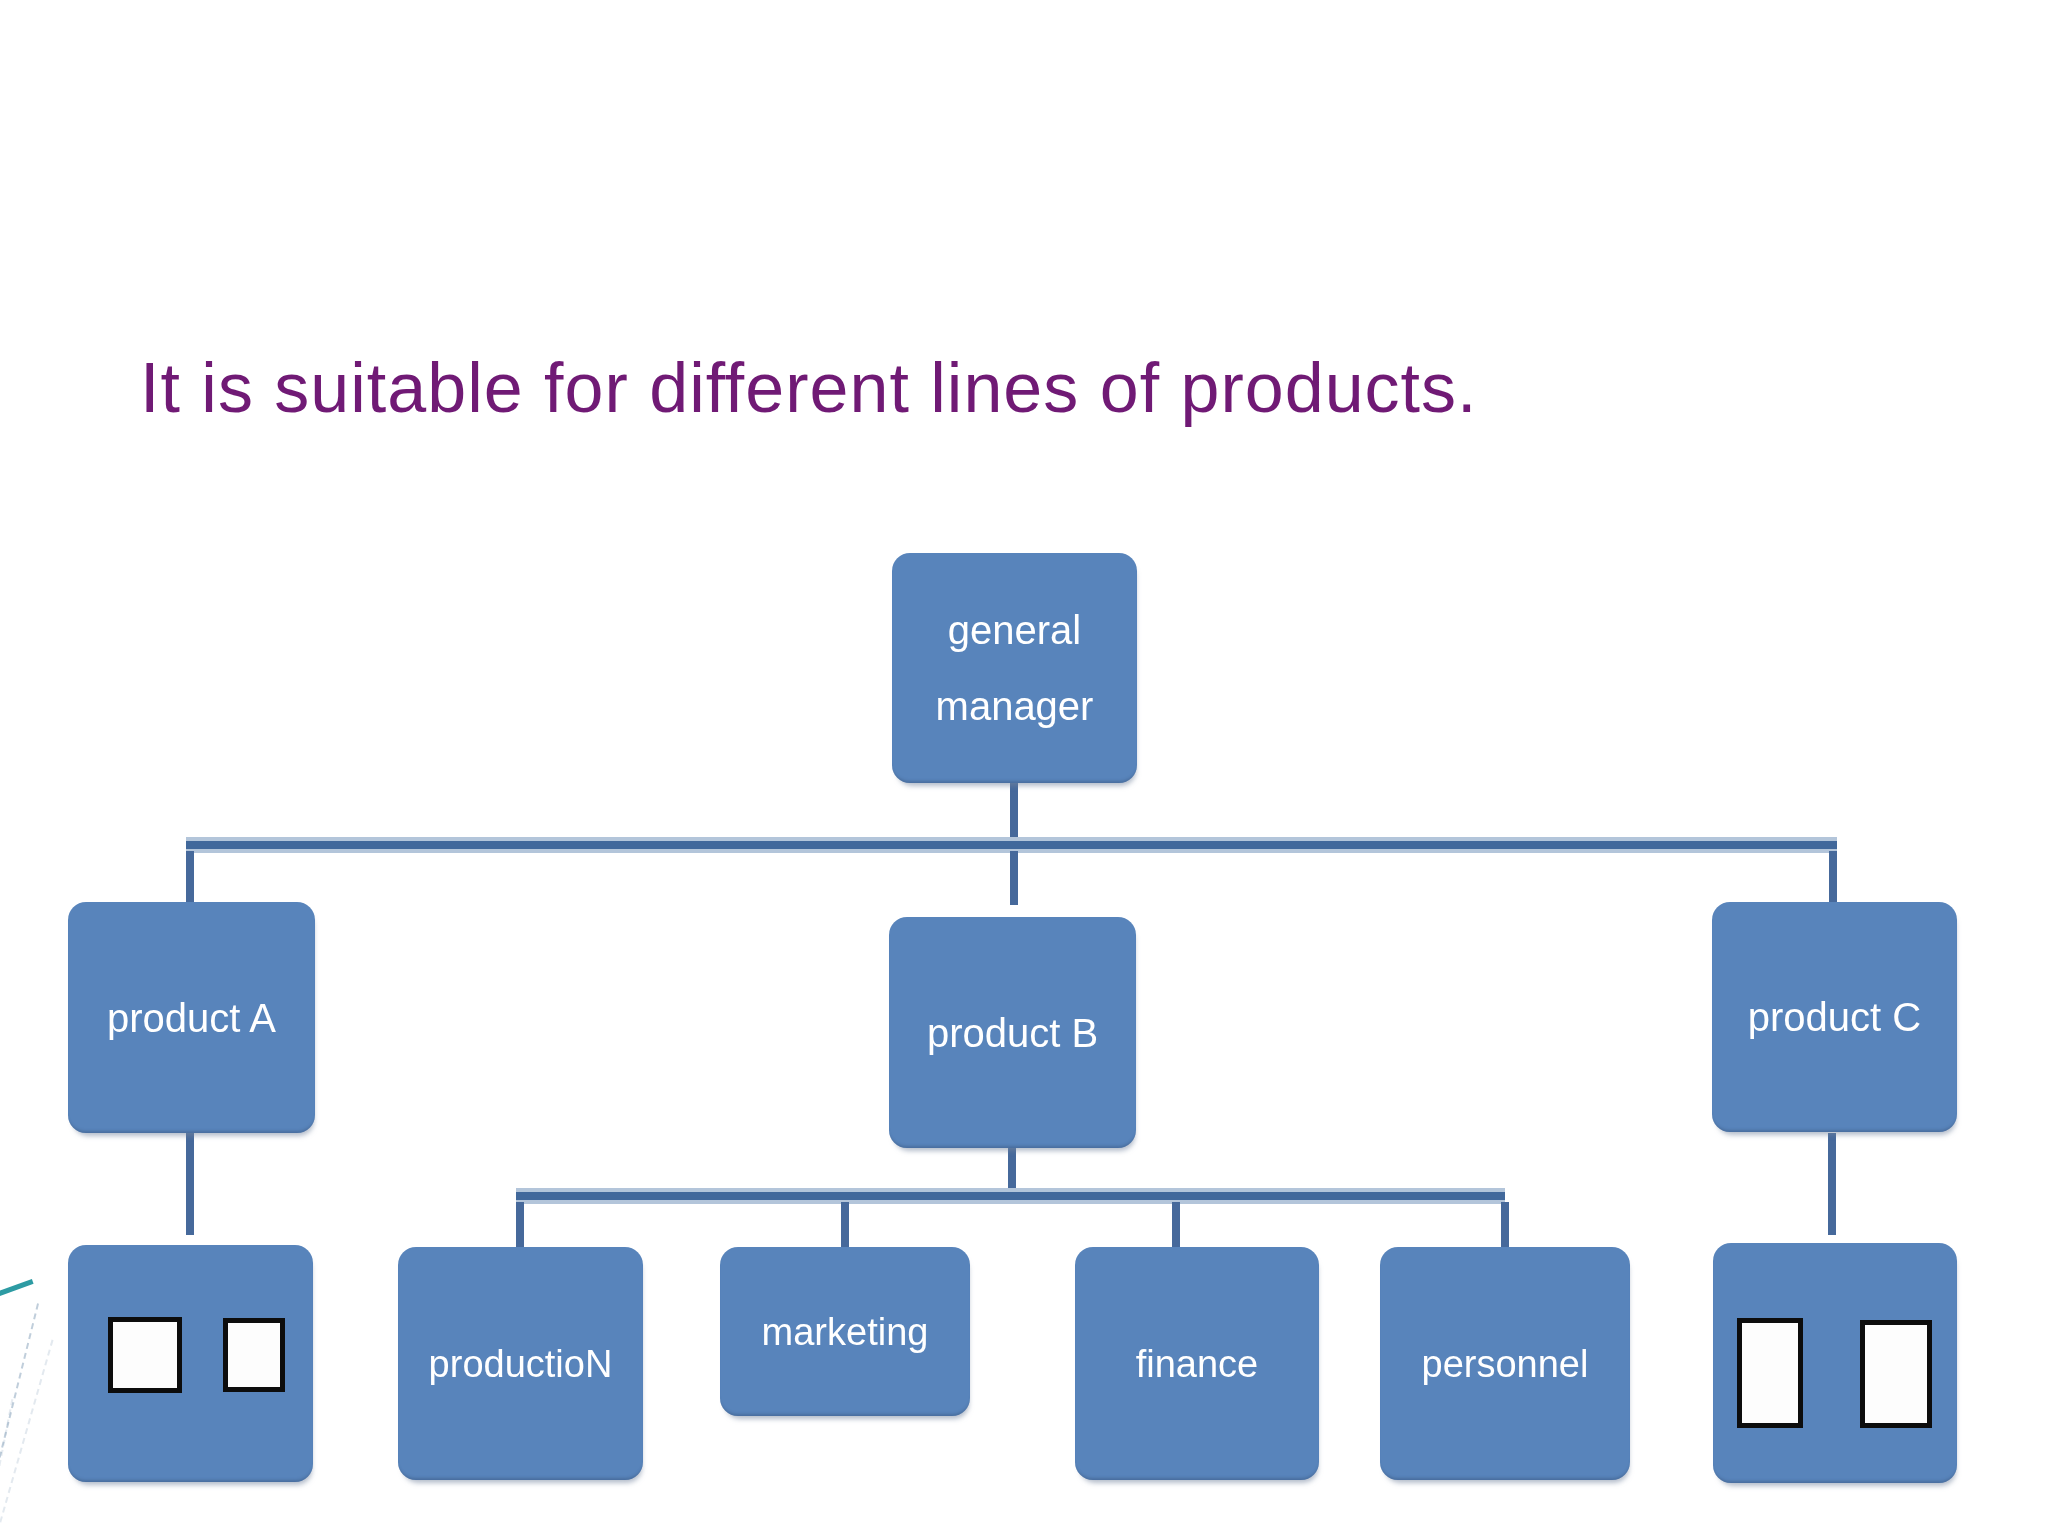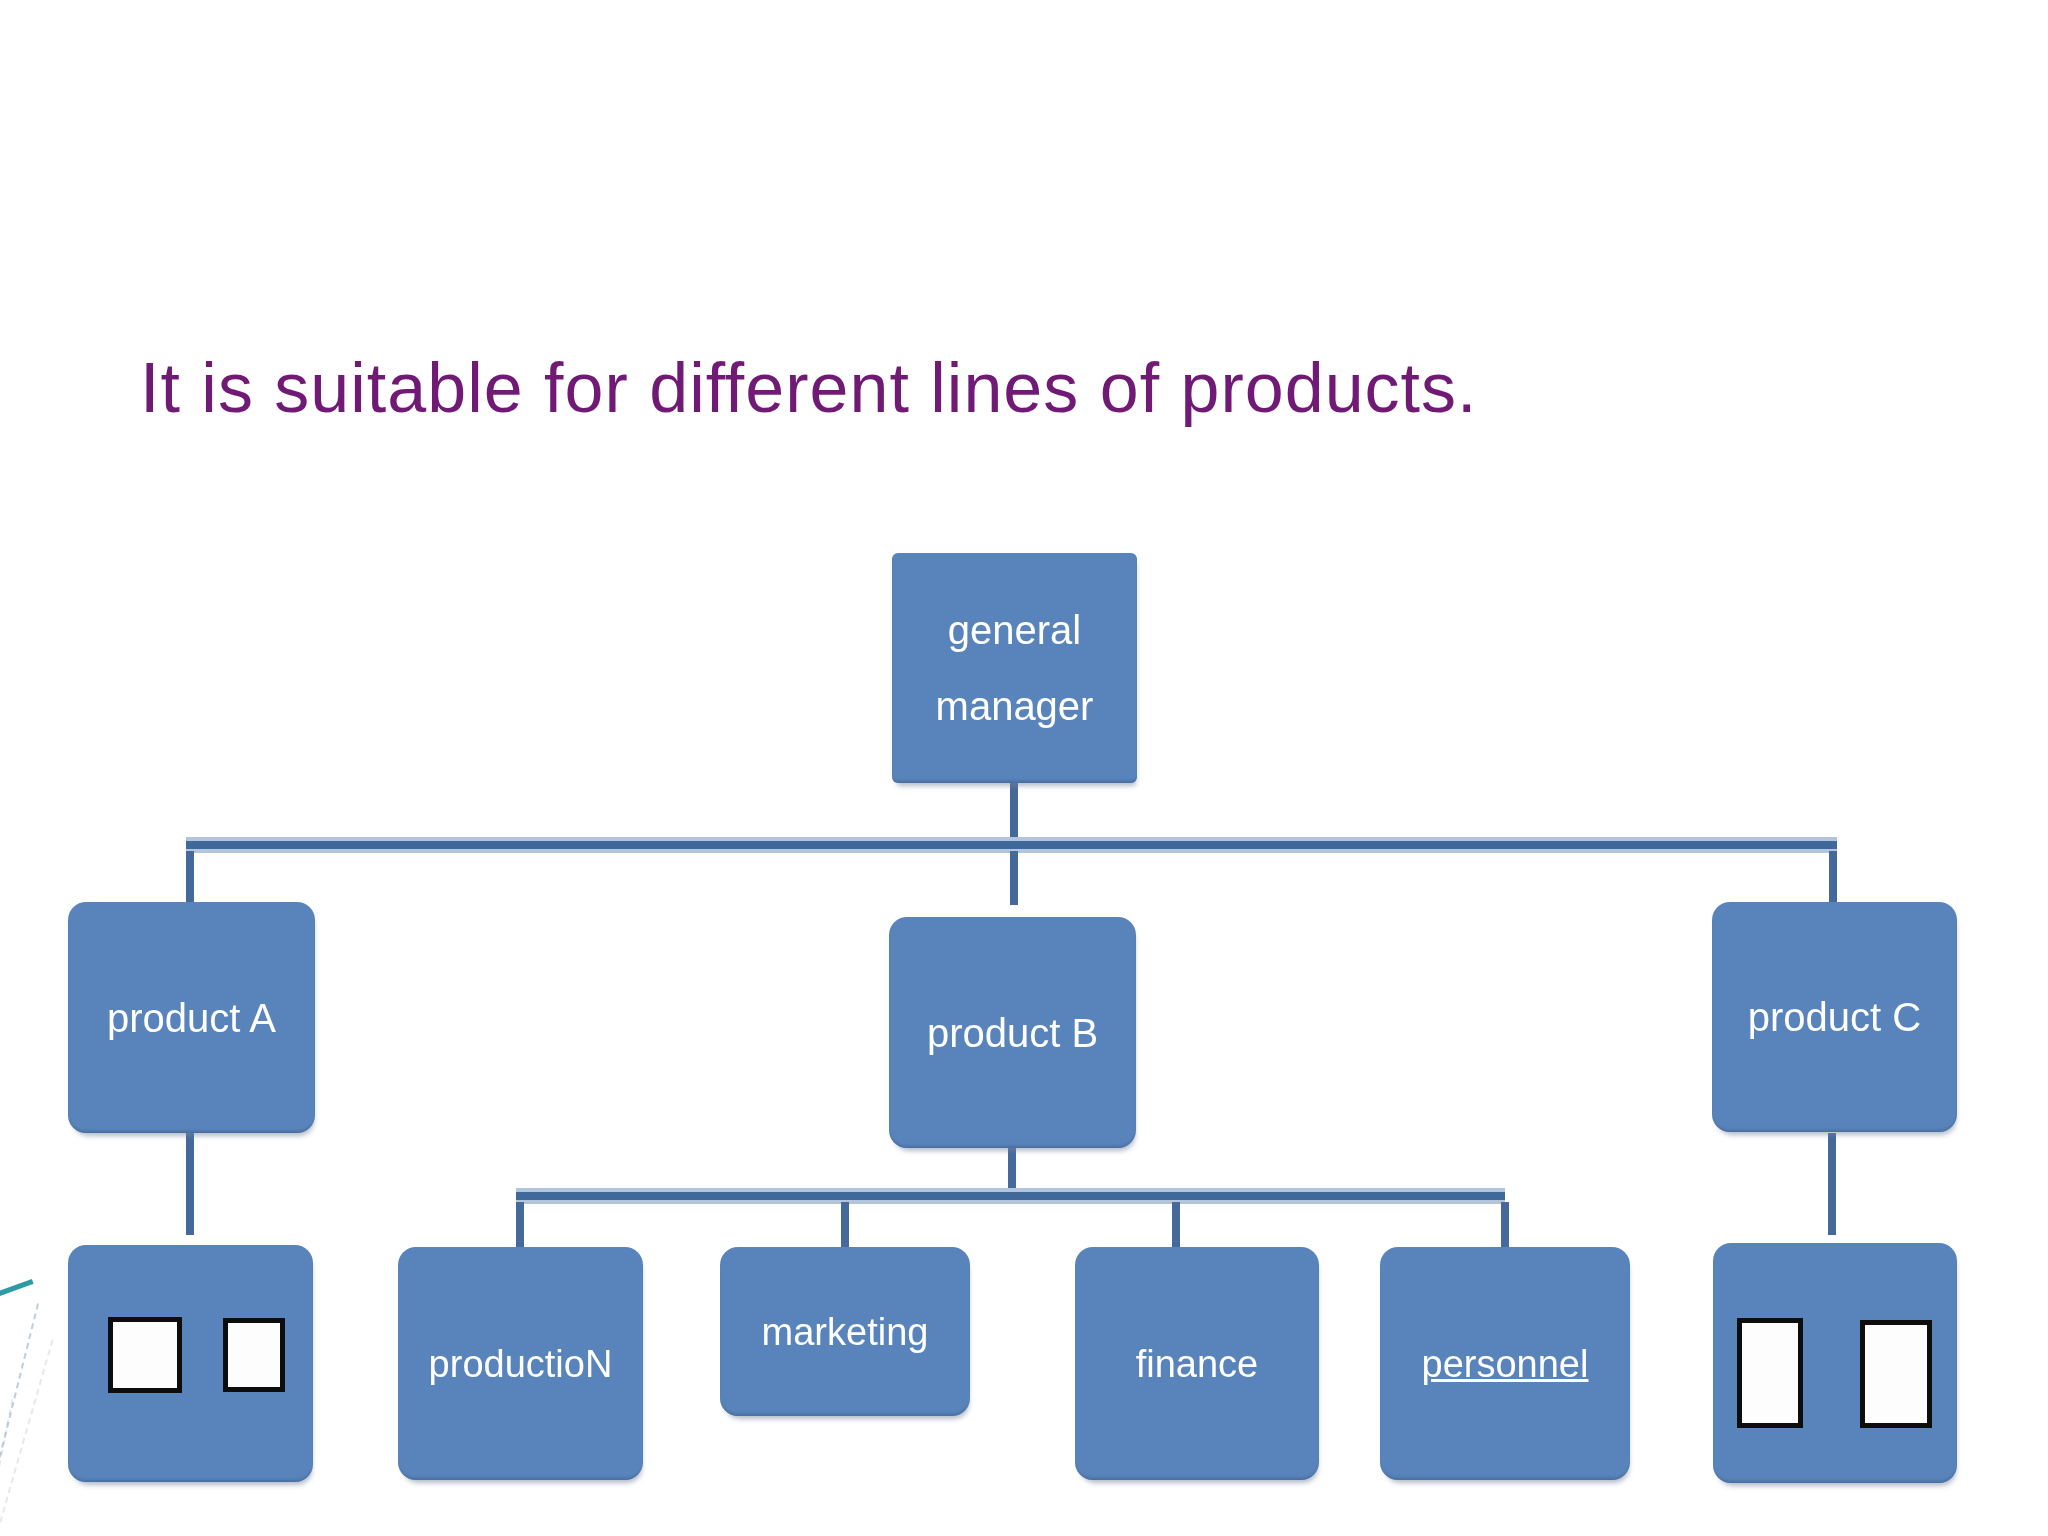--- a/index.html
+++ b/index.html
@@ -64,21 +64,21 @@
   <div class="vline" style="left:186px;top:1133px;height:102px;"></div>
   <div class="vline" style="left:1828px;top:1133px;height:102px;"></div>
 
   <div class="vline" style="left:1008px;top:1133px;height:60px;"></div>
   <div class="hbar" style="left:516px;top:1188px;width:989px;"></div>
   <div class="vline" style="left:516px;top:1202px;height:46px;"></div>
   <div class="vline" style="left:841px;top:1202px;height:46px;"></div>
   <div class="vline" style="left:1172px;top:1202px;height:46px;"></div>
   <div class="vline" style="left:1501px;top:1202px;height:46px;"></div>
 
-  <div class="node" style="left:892px;top:553px;width:245px;height:230px;border-radius:6px;">
+  <div class="node" style="left:892px;top:553px;width:245px;height:230px;">
     <div class="lbl">
       <div>general</div>
       <div>manager</div>
     </div>
   </div>
 
   <div class="node" style="left:68px;top:902px;width:247px;height:231px;align-items:center;">
     <div class="lbl">product A</div>
   </div>
   <div class="node" style="left:889px;top:902px;width:247px;height:231px;margin-top:15px;">
@@ -90,21 +90,21 @@
 
   <div class="node" style="left:398px;top:1247px;width:245px;height:233px;">
     <div class="lbl small">productioN</div>
   </div>
   <div class="node" style="left:720px;top:1247px;width:250px;height:169px;justify-content:center;">
     <div class="lbl small">marketing</div>
   </div>
   <div class="node" style="left:1054px;top:1247px;width:244px;height:233px;margin-left:21px;">
     <div class="lbl small">finance</div>
   </div>
-  <div class="node" style="left:1380px;top:1247px;width:250px;height:233px;text-decoration:underline;">
+  <div class="node" style="left:1380px;top:1247px;width:250px;height:233px;">
     <div class="lbl small">personnel</div>
   </div>
 
   <div class="node" style="left:68px;top:1245px;width:245px;height:237px;">
     <div class="ph" style="left:40px;top:72px;width:64px;height:66px;"></div>
     <div class="ph" style="left:155px;top:73px;width:52px;height:64px;"></div>
   </div>
   <div class="node" style="left:1713px;top:1243px;width:244px;height:240px;">
     <div class="ph" style="left:24px;top:75px;width:56px;height:100px;"></div>
     <div class="ph" style="left:147px;top:77px;width:62px;height:98px;"></div>

